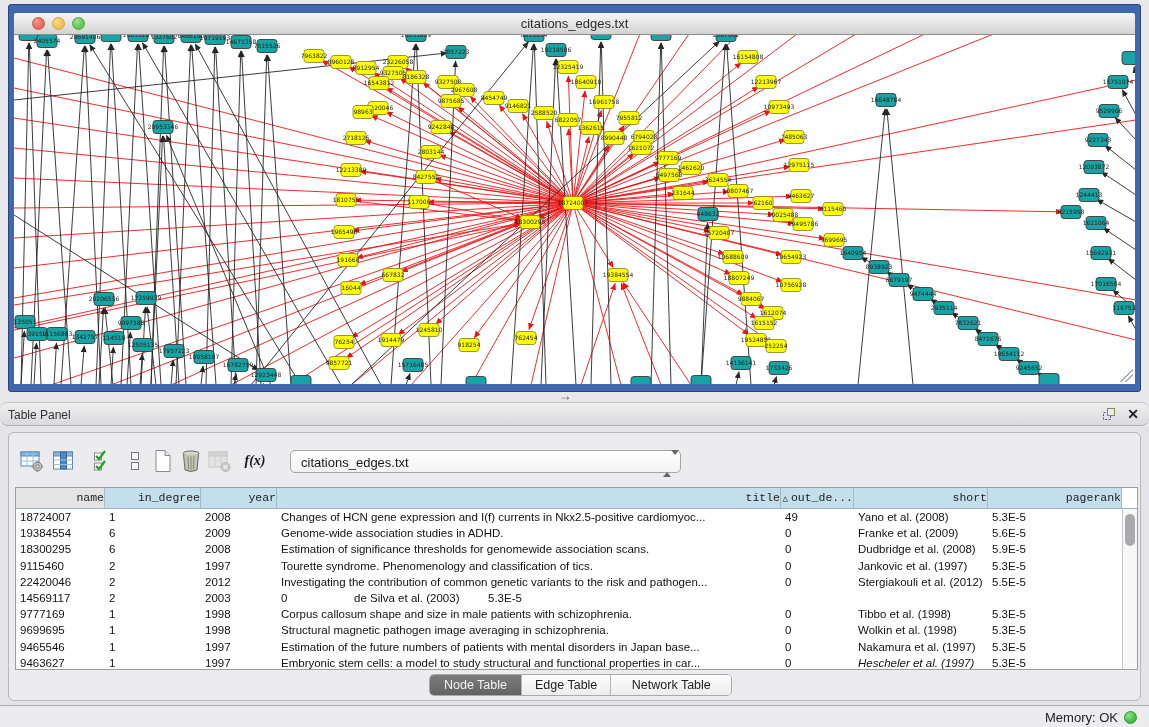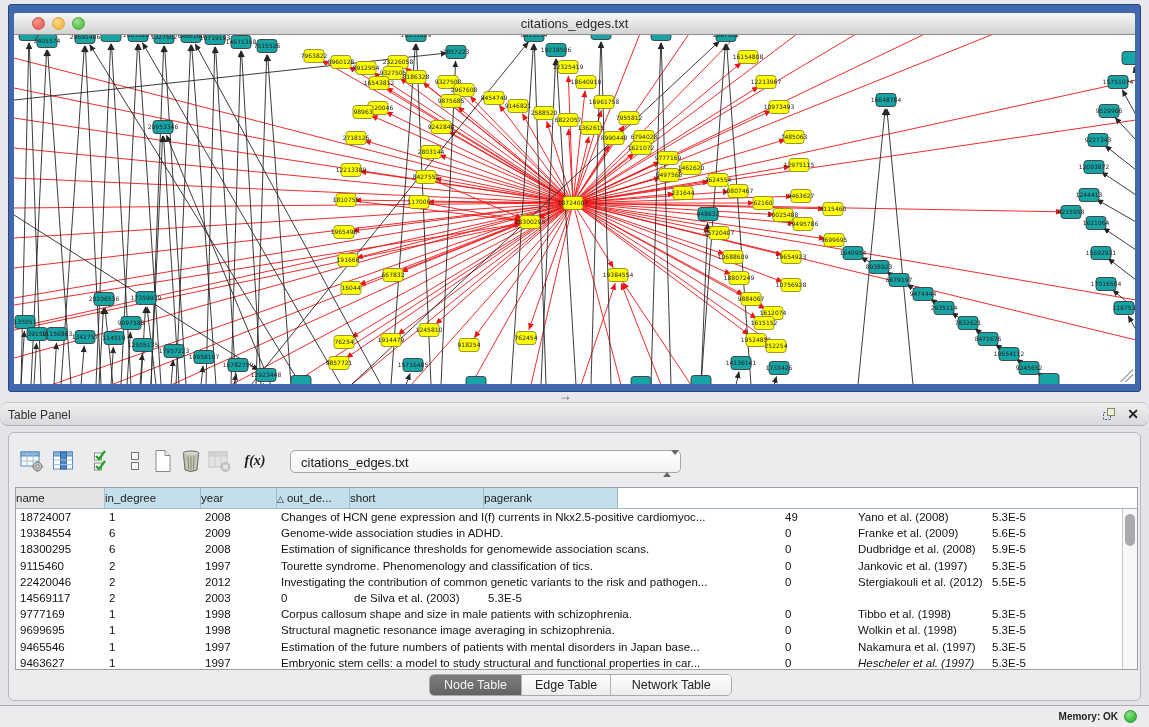--- a/index.html
+++ b/index.html
@@ -57,22 +57,22 @@
   .combo-text { position:absolute; left:10px; top:4px; font-size:13px; color:#1a1a1a; }
   .combo-stepper { position:absolute; right:8px; top:4px; width:9px; height:14px; }
   .combo-stepper .up { width:0; height:0; border-left:4px solid transparent; border-right:4px solid transparent;
     border-bottom:5px solid #666; margin-bottom:3px; }
   .combo-stepper .down { width:0; height:0; border-left:4px solid transparent; border-right:4px solid transparent;
     border-top:5px solid #666; }
 
   .data-table { position:absolute; left:6px; top:54px; width:1123px; height:183px;
     background:#ffffff; border:1px solid #9e9ea2; }
   .thead { display:flex; height:21px; border-bottom:1px solid #9ab5c4; }
-  .th { height:100%; font-size:11.5px; color:#222; text-align:left; line-height:20px;
-    border-right:1px solid rgba(110,145,165,.45); overflow:hidden; white-space:nowrap; }
+  .th { height:100%; font-size:11.5px; color:#222; text-align:right; line-height:20px;
+    border-right:1px solid rgba(110,145,165,.45); overflow:hidden; white-space:nowrap;font-family:Liberation Mono, monospace; }
   .th .sort-glyph { font-size:9px; margin-right:3px; }
   .tbody { position:relative; width:1106px; }
   .tr { display:flex; height:16.2px; }
   .td { font-size:11.5px; color:#111; line-height:16.2px; padding-left:4px;
     overflow:hidden; white-space:nowrap; }
   .vscroll { position:absolute; right:0; top:21px; bottom:0; width:15px;
     background:#f7f7f7; border-left:1px solid #c8c8c8; }
   .vthumb { position:absolute; left:2px; top:5px; width:10px; height:32px;
     background:#aaaaae; border-radius:6px; }
 
@@ -80,21 +80,21 @@
     border:1px solid #a9a9a9; border-radius:5px; overflow:hidden; background:#fff; }
   .seg { font-size:12.5px; color:#222; line-height:20px; text-align:center; padding:0 13px;
     background:linear-gradient(#fdfdfd,#ededed); border-right:1px solid #b5b5b5; }
   .seg:last-child { border-right:none; }
   .seg.selected { background:linear-gradient(#7d7d7d,#636363); color:#f4f4f4; }
 
   
   .status-bar { position:absolute; left:0; top:705px; width:1149px; height:22px;
     background:#ececef; border-top:1px solid #ababaf; }
   .memory { position:absolute; right:12px; top:4px; display:flex; align-items:center; gap:6px; }
-  .memory-label { font-size:10px; color:#222;font-weight:bold; }
+  .memory-label { font-size:13px; color:#222; }
   .memory-dot { width:13px; height:13px; border-radius:50%;
     background:radial-gradient(circle at 35% 30%, #8fe08a, #3fbf3f 65%); border:1px solid #2f9235; }
 </style>
 </head>
 <body>
 
 <div id="app">
 
   <div class="graph-window">
     <div class="win-titlebar">
@@ -664,20 +664,21 @@
             <span class="up"></span><span class="down"></span>
           </span>
         </div>
       </div>
 
       <div class="data-table">
         <div class="thead" id="thead">
             <div class="th" style="width: 89px; background: linear-gradient(rgb(228, 228, 228), rgb(228, 228, 228));"><span>name</span></div>
             <div class="th" style="width: 96px; background: linear-gradient(rgb(195, 223, 236), rgb(195, 223, 236));"><span>in_degree</span></div>
             <div class="th" style="width: 76px; background: linear-gradient(rgb(195, 223, 236), rgb(195, 223, 236));"><span>year</span></div>
+            <div class="th" style="width: 504px; background: linear-gradient(rgb(195, 223, 236), rgb(195, 223, 236));"><span>title</span></div>
             <div class="th" style="width: 73px; background: linear-gradient(rgb(195, 223, 236), rgb(195, 223, 236));"><span class="sort-glyph">△</span><span>out_de...</span></div>
             <div class="th" style="width: 134px; background: linear-gradient(rgb(195, 223, 236), rgb(195, 223, 236));"><span>short</span></div>
             <div class="th" style="width: 134px; background: linear-gradient(rgb(195, 223, 236), rgb(195, 223, 236));"><span>pagerank</span></div>
           </div>
         <div class="tbody" id="tbody">
             <div class="tr">
               <div class="td" style="width: 89px;">18724007</div>
               <div class="td" style="width: 96px;">1</div>
               <div class="td" style="width: 76px;">2008</div>
               <div class="td" style="width: 504px;">Changes of HCN gene expression and I(f) currents in Nkx2.5-positive cardiomyoc...</div>
@@ -735,21 +736,21 @@
               <div class="td" style="width: 76px;">1998</div>
               <div class="td" style="width: 504px;">Corpus callosum shape and size in male patients with schizophrenia.</div>
               <div class="td" style="width: 73px;">0</div>
               <div class="td" style="width: 134px;">Tibbo et al. (1998)</div>
               <div class="td" style="width: 134px;">5.3E-5</div>
             </div>
             <div class="tr">
               <div class="td" style="width: 89px;">9699695</div>
               <div class="td" style="width: 96px;">1</div>
               <div class="td" style="width: 76px;">1998</div>
-              <div class="td" style="width: 504px;">Structural magnetic resonance image averaging in schizophrenia.</div>
+              <div class="td" style="width: 504px;">Structural magnetic pathogen image averaging in schizophrenia.</div>
               <div class="td" style="width: 73px;">0</div>
               <div class="td" style="width: 134px;">Wolkin et al. (1998)</div>
               <div class="td" style="width: 134px;">5.3E-5</div>
             </div>
             <div class="tr">
               <div class="td" style="width: 89px;">9465546</div>
               <div class="td" style="width: 96px;">1</div>
               <div class="td" style="width: 76px;">1997</div>
               <div class="td" style="width: 504px;">Estimation of the future numbers of patients with mental disorders in Japan base...</div>
               <div class="td" style="width: 73px;">0</div>

